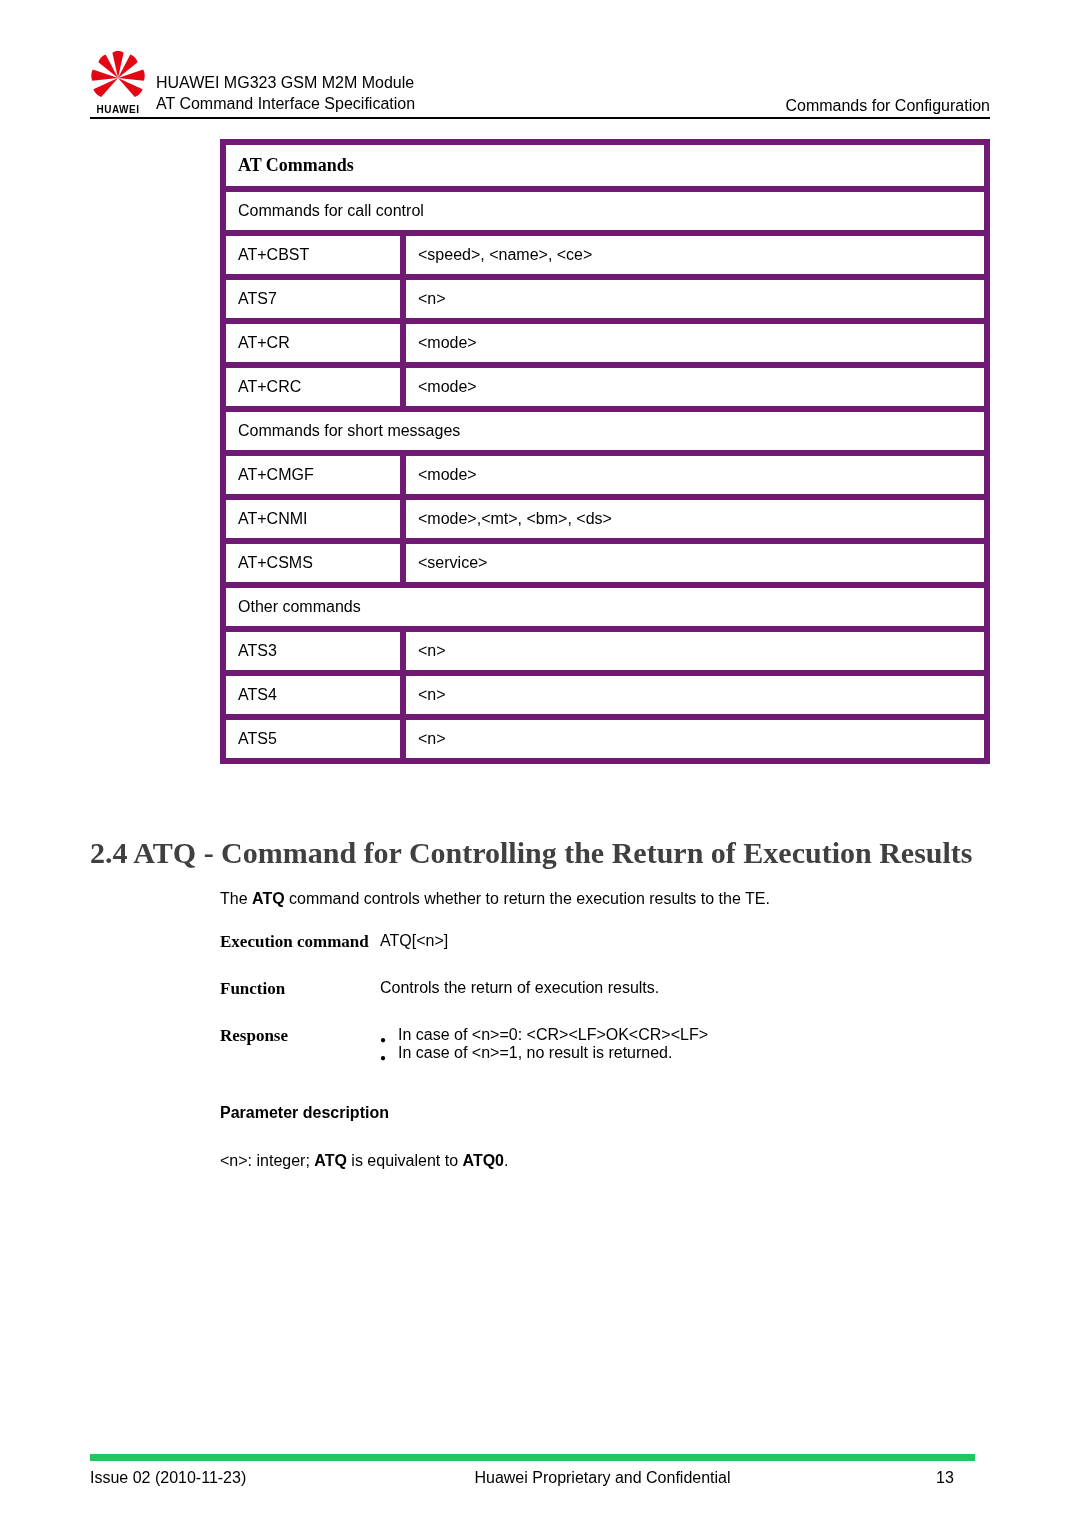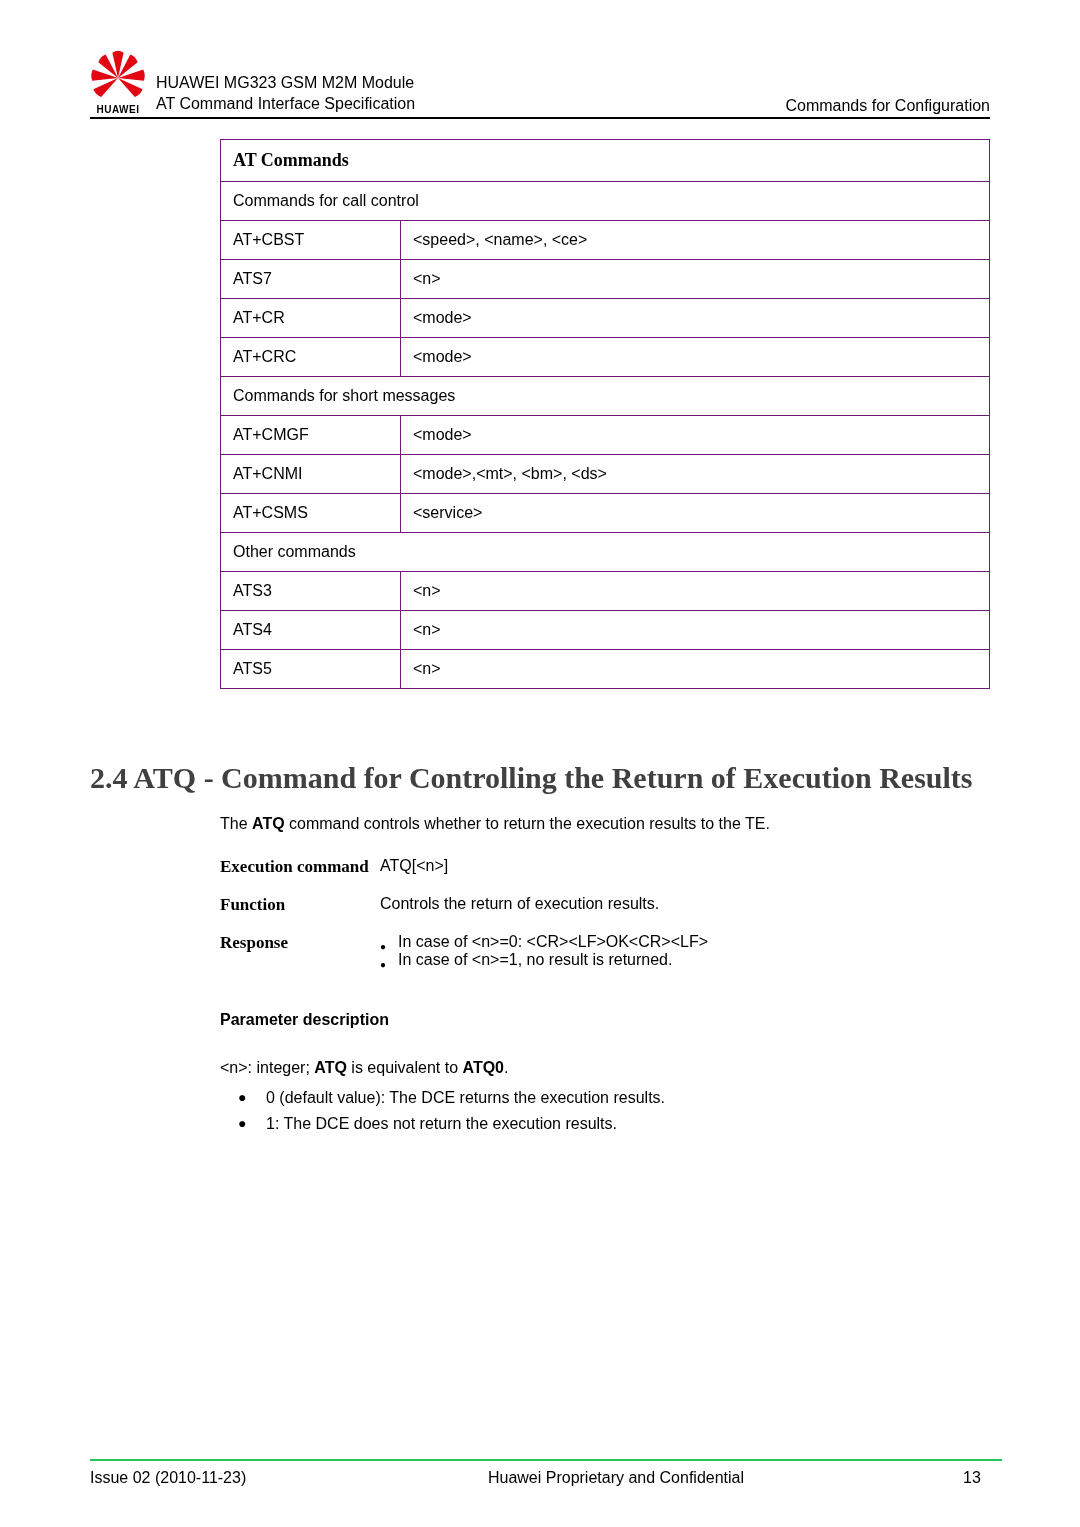--- a/index.html
+++ b/index.html
@@ -38,21 +38,21 @@
   .header-right { font-size: 16px; }
   .brand-text { font-size: 10px; letter-spacing: 0.5px; font-weight: bold; color: #000; text-align:center; margin-top:-2px;}
   
   .table-wrap { margin-left: 130px; margin-top: 10px; }
   table.cmds {
     border-collapse: collapse;
     width: 100%;
     font-size: 16px;
   }
   table.cmds th, table.cmds td {
-    border: 1px solid #701a75;
+    border: 6px solid #701a75;
     padding: 10px 12px;
     text-align: left;
     vertical-align: middle;
   }
   table.cmds th {
     font-family: "Times New Roman", serif;
     font-weight: bold;
     font-size: 18px;
   }
   table.cmds td.full { }
@@ -71,21 +71,21 @@
     margin-left: 130px;
     font-size: 16px;
     margin-bottom: 24px;
   }
   .intro b, .pd b { font-weight: bold; }
   
   .dl {
     margin-left: 130px;
     display: grid;
     grid-template-columns: 160px 1fr;
-    row-gap: 18px;
+    row-gap: 27px;
     font-size: 16px;
   }
   .dl .dt {
     font-family: "Times New Roman", serif;
     font-weight: bold;
     font-size: 17px;
   }
   .dl .dd {}
   .dl .dd .bullet-line { display:flex; gap:6px; }
   .dot::before { content: "●"; font-size: 10px; position: relative; top: 3px; margin-right:6px;}
@@ -109,22 +109,22 @@
   ul.big li::before {
     content: "●";
     position: absolute;
     left: 0;
     top: 0;
     font-size: 14px;
   }
 
   .footer {
     position: absolute;
-    left: 90px; right: 78px; bottom: 40px;
-    border-top: 2px solid #22c55e;
+    left: 90px; right: 105px; bottom: 40px;
+    border-top: 7px solid #22c55e;
     padding-top: 8px;
     display: flex;
     justify-content: space-between;
     align-items: center;
     font-size: 16px;
   }
   .footer .center { text-align: center; flex:1;}
   .footer .right { width:60px; text-align:center;}
   .footer .left { width:200px; }
 </style>
@@ -243,24 +243,20 @@
         <span>In case of &lt;n&gt;=1, no result is returned.</span>
       </div>
   </div>
 </div>
 
 <div class="pd">
   <div class="pd-title">Parameter description</div>
   <div class="pd-line">
     <span>&lt;n&gt;: integer; </span><b>ATQ</b><span> is equivalent to </span><b>ATQ0</b><span>.</span>
   </div>
-  <ul class="big" id="param-list">
-      <li>0 (default value): The DCE returns the execution results.</li>
-      <li>1: The DCE does not return the execution results.</li>
-    </ul>
 </div>
 
 <div class="footer">
   <div class="left">Issue 02 (2010-11-23)</div>
   <div class="center">
     <div>Huawei Proprietary and Confidential</div>
   </div>
   <div class="right">13</div>
 </div>
 

